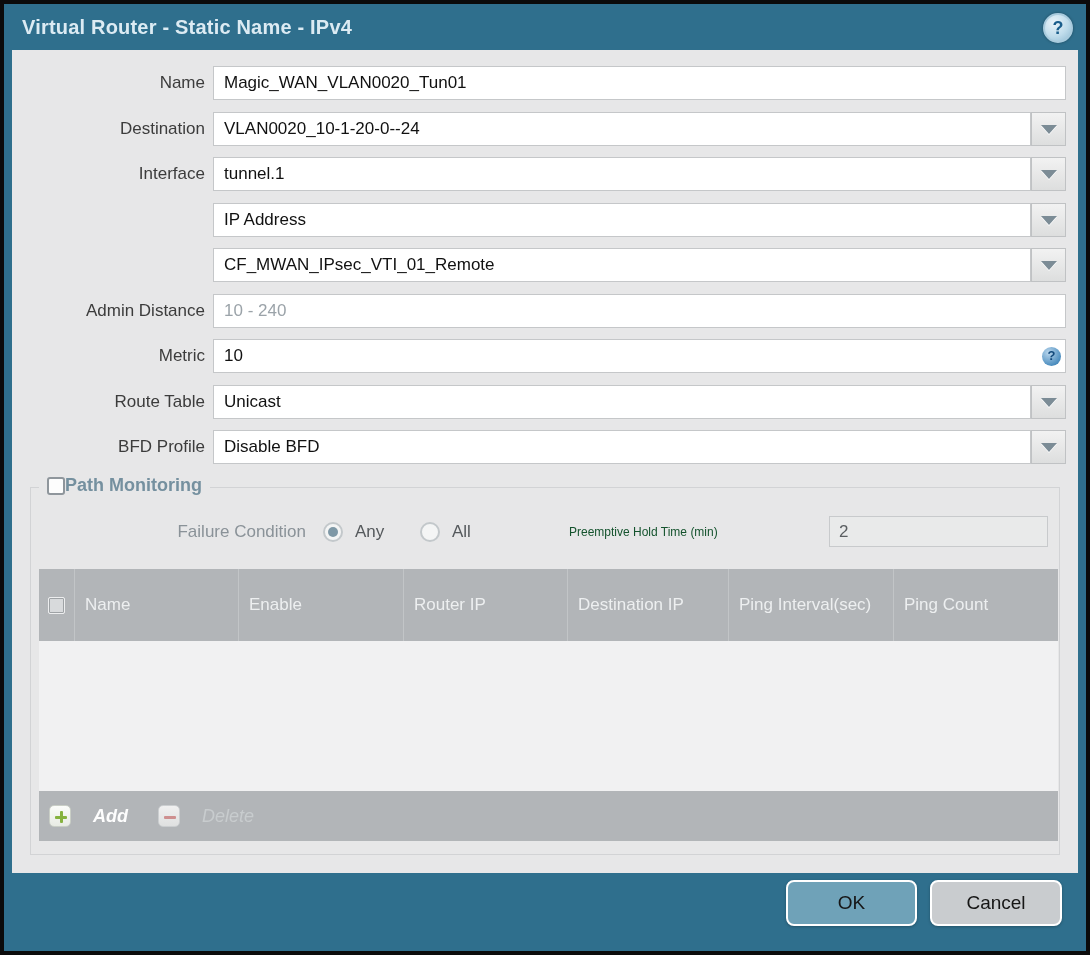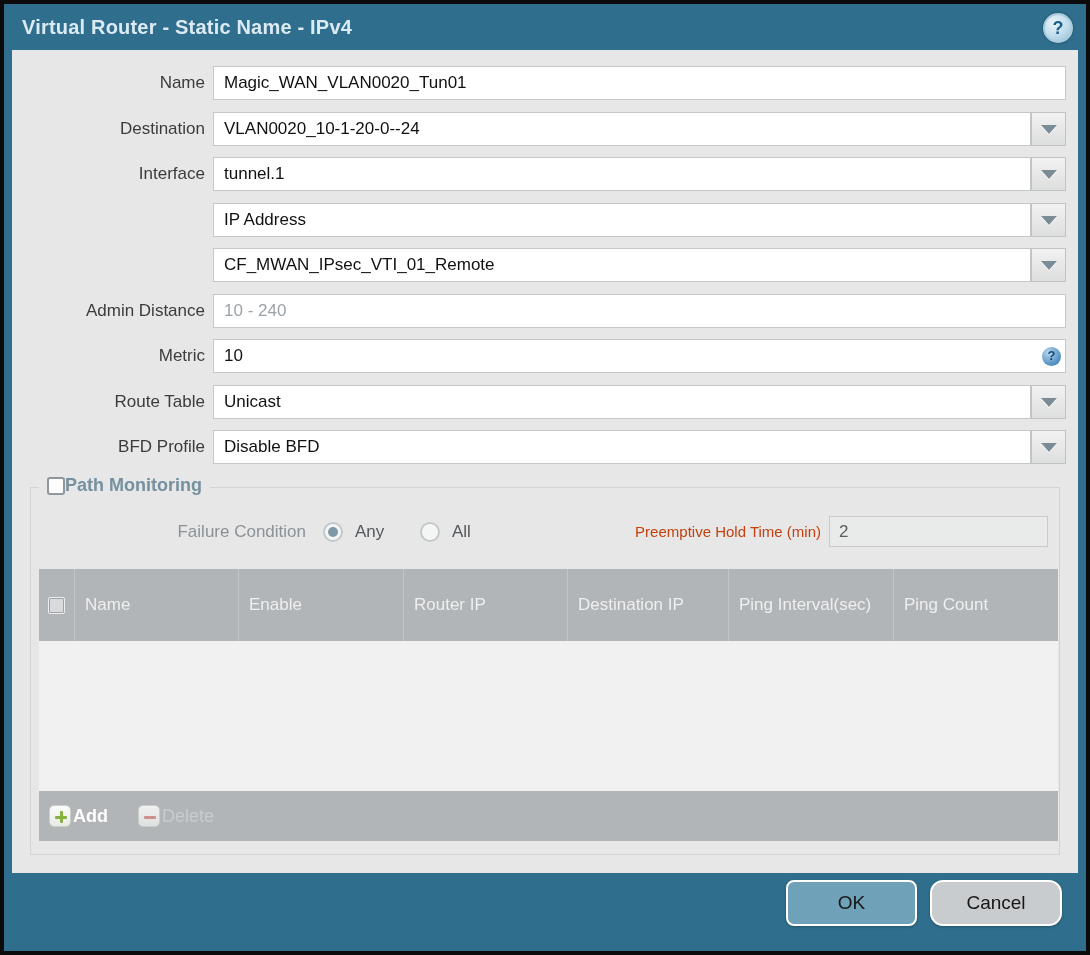--- a/index.html
+++ b/index.html
@@ -43,51 +43,51 @@
   .legend-cb { width:18px; height:18px; background:#FDFDFD; border:2px solid #8F969C; border-radius:3px; cursor:pointer; }
   .legend-text { font-size:18px; font-weight:bold; color:#75909F; }
 
   .pm-row { position:absolute; left:0; top:26px; width:100%; height:36px; }
   .fc-label { position:absolute; left:0; width:275px; text-align:right; line-height:36px; font-size:17px; color:#8A9298; }
   .radio { position:absolute; top:8px; width:20px; height:20px; border-radius:50%;
     background:#F4F5F5; border:2px solid #C3C8CB; cursor:pointer; }
   .radio.selected::after { content:""; position:absolute; left:3px; top:3px; width:10px; height:10px;
     border-radius:50%; background:#7E98A6; }
   .radio-label { position:absolute; line-height:36px; font-size:17px; color:#55595C; }
-  .pht-label { position:absolute; left:538px; width:252px; text-align:right; line-height:36px; font-size:15px; color:#c2410c; }
+  .pht-label { position:absolute; left:538px; width:252px; line-height:36px; font-size:12px; color:#14532d; }
   .pht-input { position:absolute; left:798px; top:2px; width:219px; height:31px; background:#E9EAEA;
     border:1px solid #C8CACC; font-family:inherit; font-size:17px; color:#5A5E61; padding:0 9px; outline:none; }
 
   
   .pm-table { position:absolute; left:8px; top:81px; width:1019px; }
   .thead { display:flex; height:72px; background:#B2B5B8; }
   .th { display:flex; align-items:center; padding:0 10px; font-size:17px; color:#EDEFF0; border-left:1px solid #C2C5C7; }
   .th:first-child { border-left:none; justify-content:center; padding:0; }
   .th-cb { width:17px; height:17px; background:#D8DADC; border:1px solid #EDEEEF; border-radius:2px;
     box-shadow:inset 0 0 0 1px #9EA2A5; cursor:pointer; }
   .tbody { height:150px; background:#F1F1F2; }
   .tfoot { height:50px; background:#B2B5B8; display:flex; align-items:center; padding-left:10px; }
-  .foot-btn { display:flex; align-items:center; gap:2px; cursor:pointer; }
+  .foot-btn { display:flex; align-items:center; gap:22px; cursor:pointer;font-style:italic; }
   .foot-btn.disabled { cursor:default; }
   .mini-icon { position:relative; width:22px; height:22px; border-radius:5px;
     background:linear-gradient(#FBFCFA,#E8EBE4); border:1px solid #C9CEC6; }
   .mini-icon::before { content:""; position:absolute; left:5px; top:9.5px; width:12px; height:3px; border-radius:1px; }
   .add-icon::before { background:#86B23F; }
   .add-icon::after { content:""; position:absolute; left:9.5px; top:5px; width:3px; height:12px; border-radius:1px; background:#86B23F; }
   .del-icon { background:linear-gradient(#F0F0F0,#DFE0E0); border-color:#CBCED0; }
   .del-icon::before { background:#CE8F8F; }
   .foot-label { font-size:18px; font-weight:600; color:#FDFDFD; }
   .foot-btn.disabled .foot-label { color:#C8CCCE; font-weight:normal; }
   .gap { width:30px; }
 
   
   .btn { position:absolute; top:876px; height:46px; border:2px solid #FFFFFF; border-radius:8px;
     font-family:inherit; font-size:19px; color:#161616; cursor:pointer; box-shadow:0 1px 3px rgba(0,0,0,.25); }
   .btn-ok { left:782px; width:131px; background:#6FA2B8; }
-  .btn-cancel { left:926px; width:132px; background:#C9CCCF;border-radius:13px; }
+  .btn-cancel { left:926px; width:132px; background:#C9CCCF; }
 </style>
 </head>
 <body>
 
 <div class="screen">
   <div class="dialog">
 
     <div class="titlebar">
       <div class="title">Virtual Router - Static Name - IPv4</div>
       <div class="help-icon">?</div>

